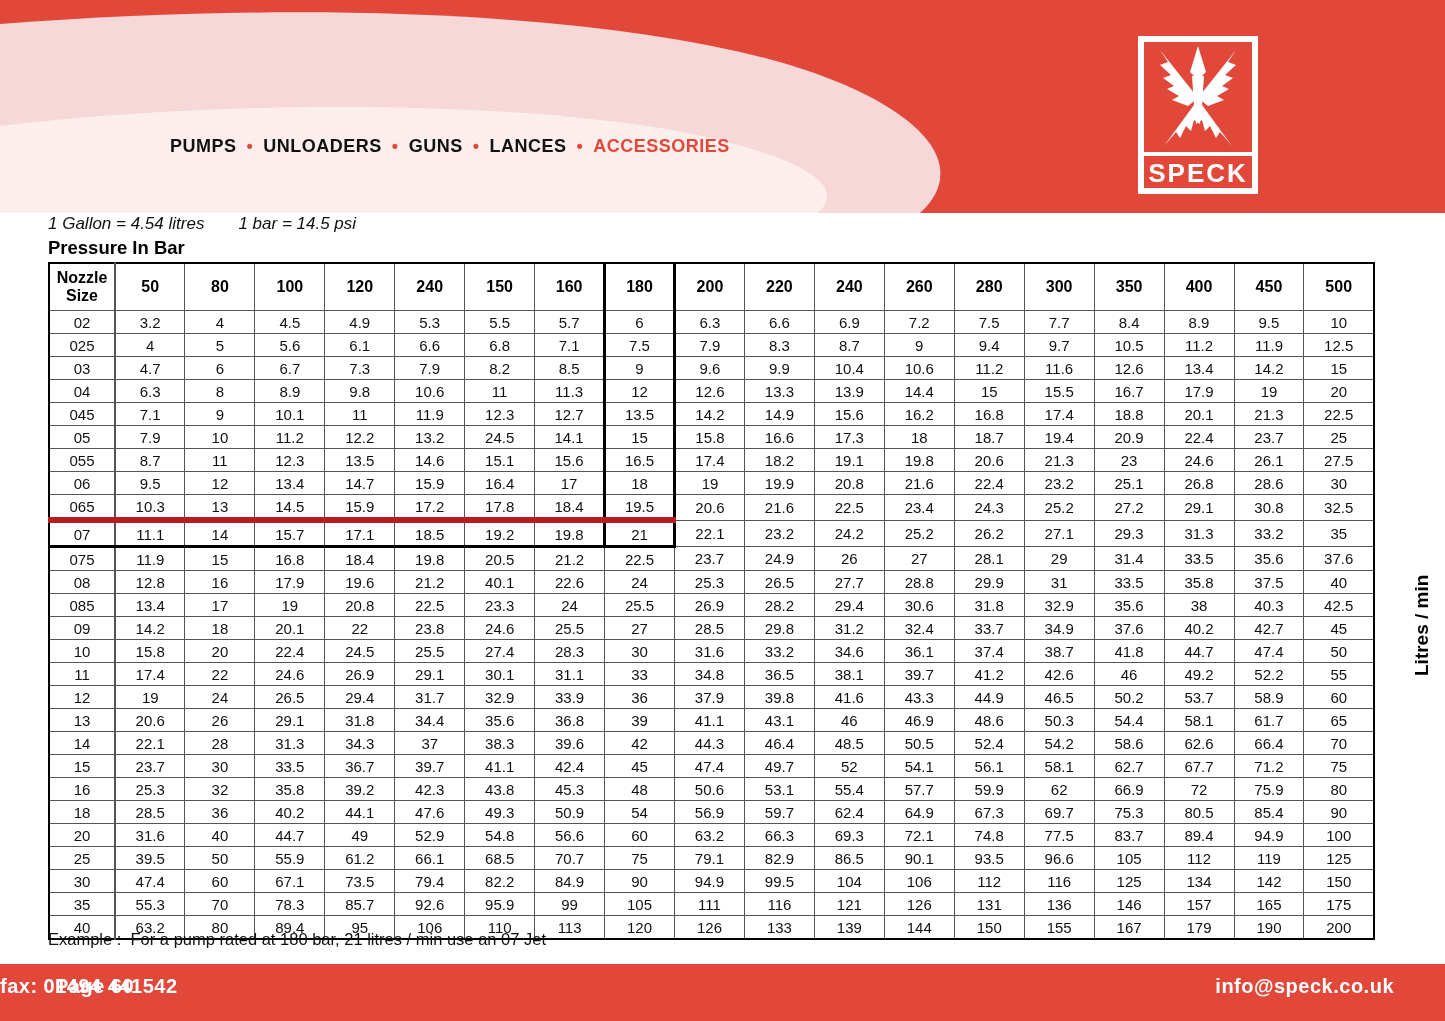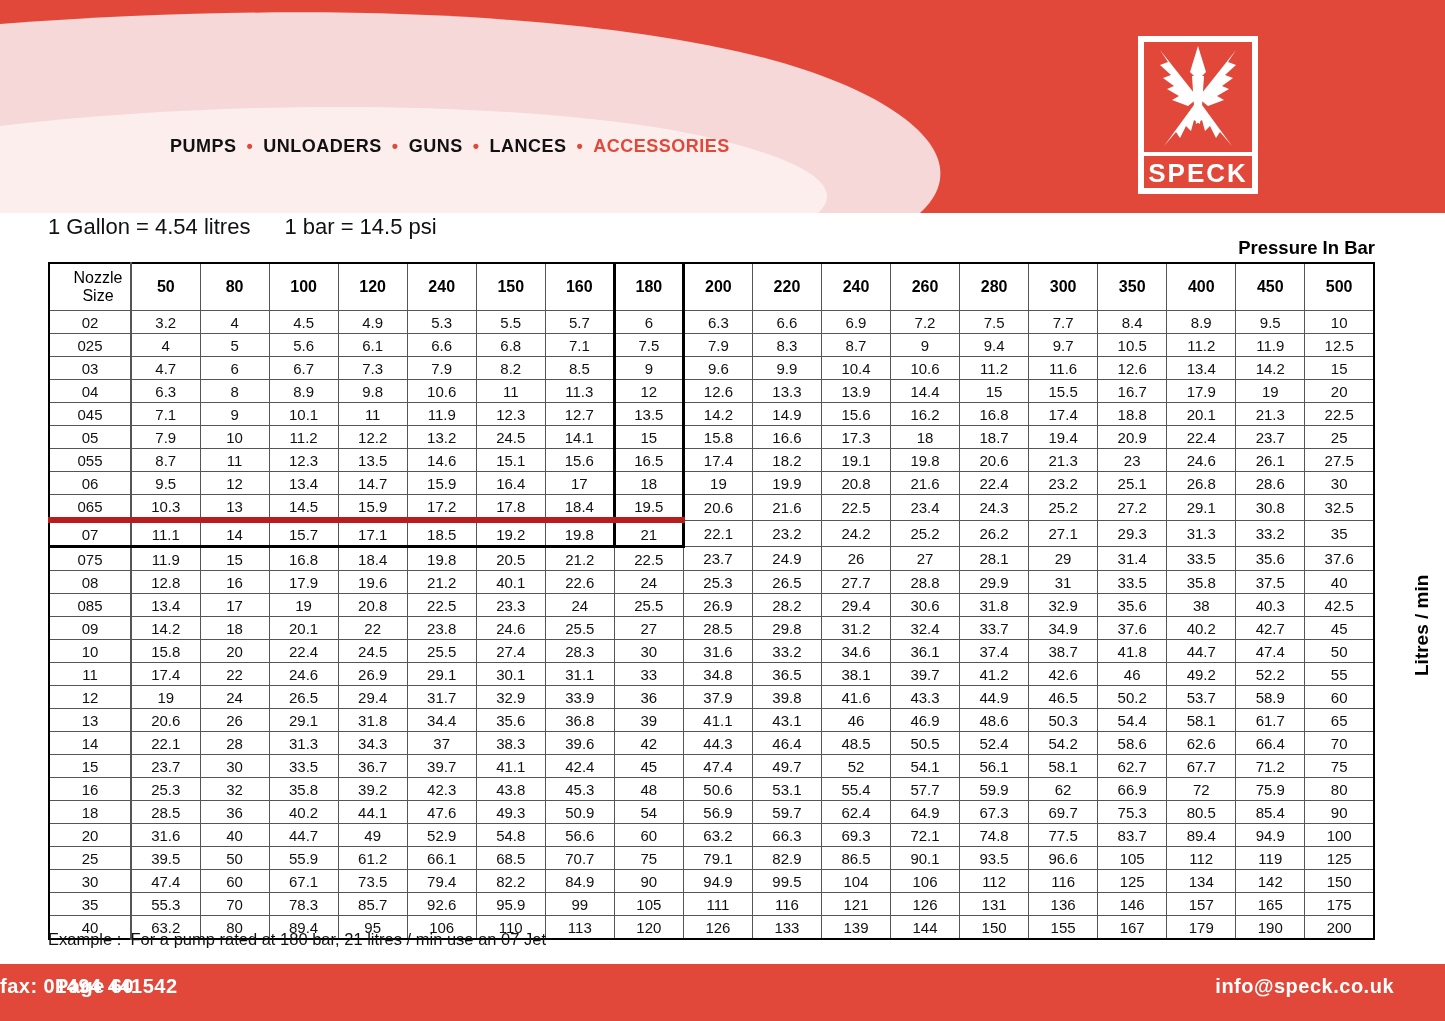--- a/index.html
+++ b/index.html
@@ -13,37 +13,37 @@
     font-size:37px; font-weight:bold; letter-spacing:1px; color:#e2483a;
   }
   .subtitle {
     position:absolute; left:170px; top:136px;
     font-size:18px; font-weight:bold; color:#111; letter-spacing:0.5px;
     white-space:nowrap;
   }
   .subtitle .dot { color:#e2483a; margin:0 10px; }
   .subtitle .accent { color:#e2483a; }
   .logo { position:absolute; left:1136px; top:34px; width:124px; height:162px; }
-  .notes { position:absolute; left:48px; top:214px; font-size:22px; color:#111; }
+  .notes { position:absolute; left:48px; top:214px; font-size:17px; color:#111;font-style:italic; }
   .notes .gap { margin-right:34px; }
   .pressure-title {
     position:absolute; left:48px; top:237px; width:1327px;
-    text-align:right; font-size:18.5px; font-weight:bold; color:#000;
+    text-align:left; font-size:18.5px; font-weight:bold; color:#000;
   }
   .tbl-wrap { position:absolute; left:48px; top:262px; }
   table { border-collapse:collapse; table-layout:fixed; width:1327px; background:#fff; }
   th, td {
     border:1px solid #555; text-align:center; vertical-align:middle;
     padding:0; overflow:hidden;
   }
   table { border:2px solid #000; }
   th { font-size:16px; font-weight:bold; height:46px; line-height:1.1; color:#000; }
   td { font-size:15px; height:22px; color:#111; }
   .size-col { width:64px; border-right-width:2px; font-weight:normal; }
-  th.size-col { font-weight:normal;padding-left:16px; }
+  th.size-col { font-weight:bold; }
   .hlv { border-left:3px solid #000; border-right:3px solid #000; }
   .hlt { border-top:6px solid #b91c1c; }
   .hlb { border-bottom:3px solid #000; }
   .side-label {
     position:absolute; right:12px; top:536px; height:140px;
     writing-mode:vertical-rl; transform:rotate(180deg);
     font-size:19px; font-weight:bold; color:#000; white-space:nowrap;
   }
   .example {
     position:absolute; left:48px; top:930px; font-size:16.5px; color:#111;

